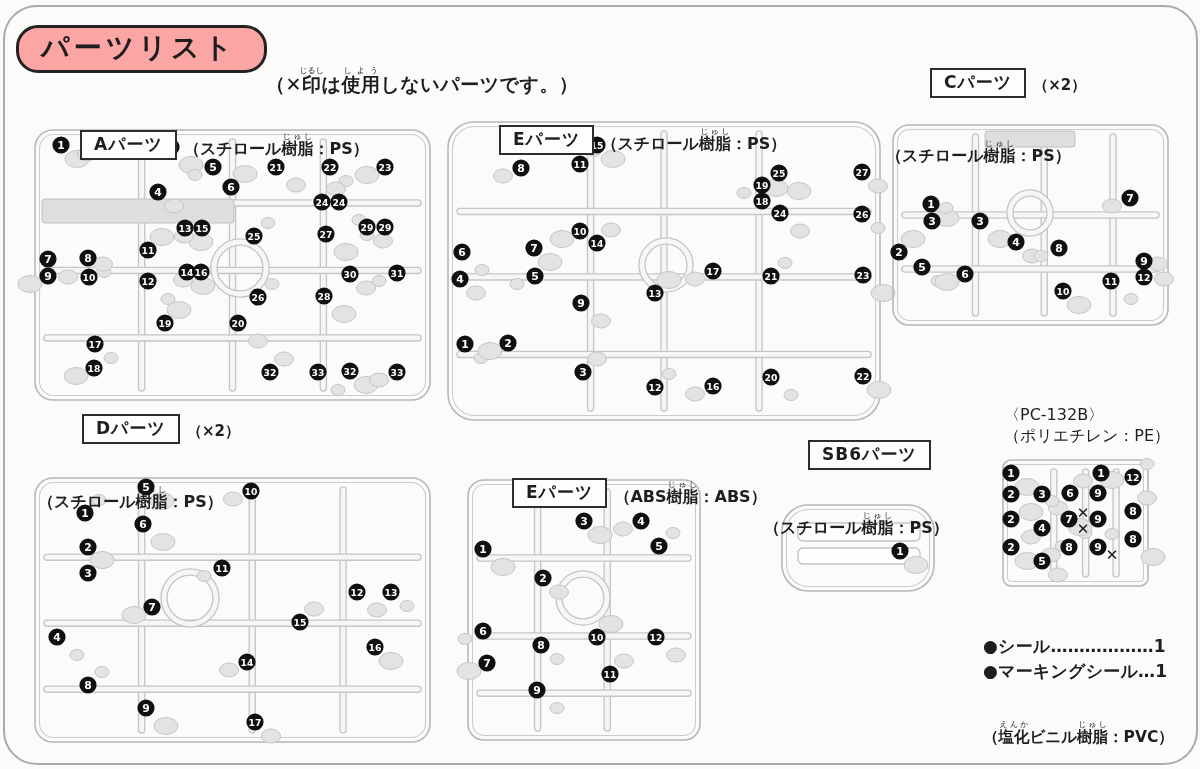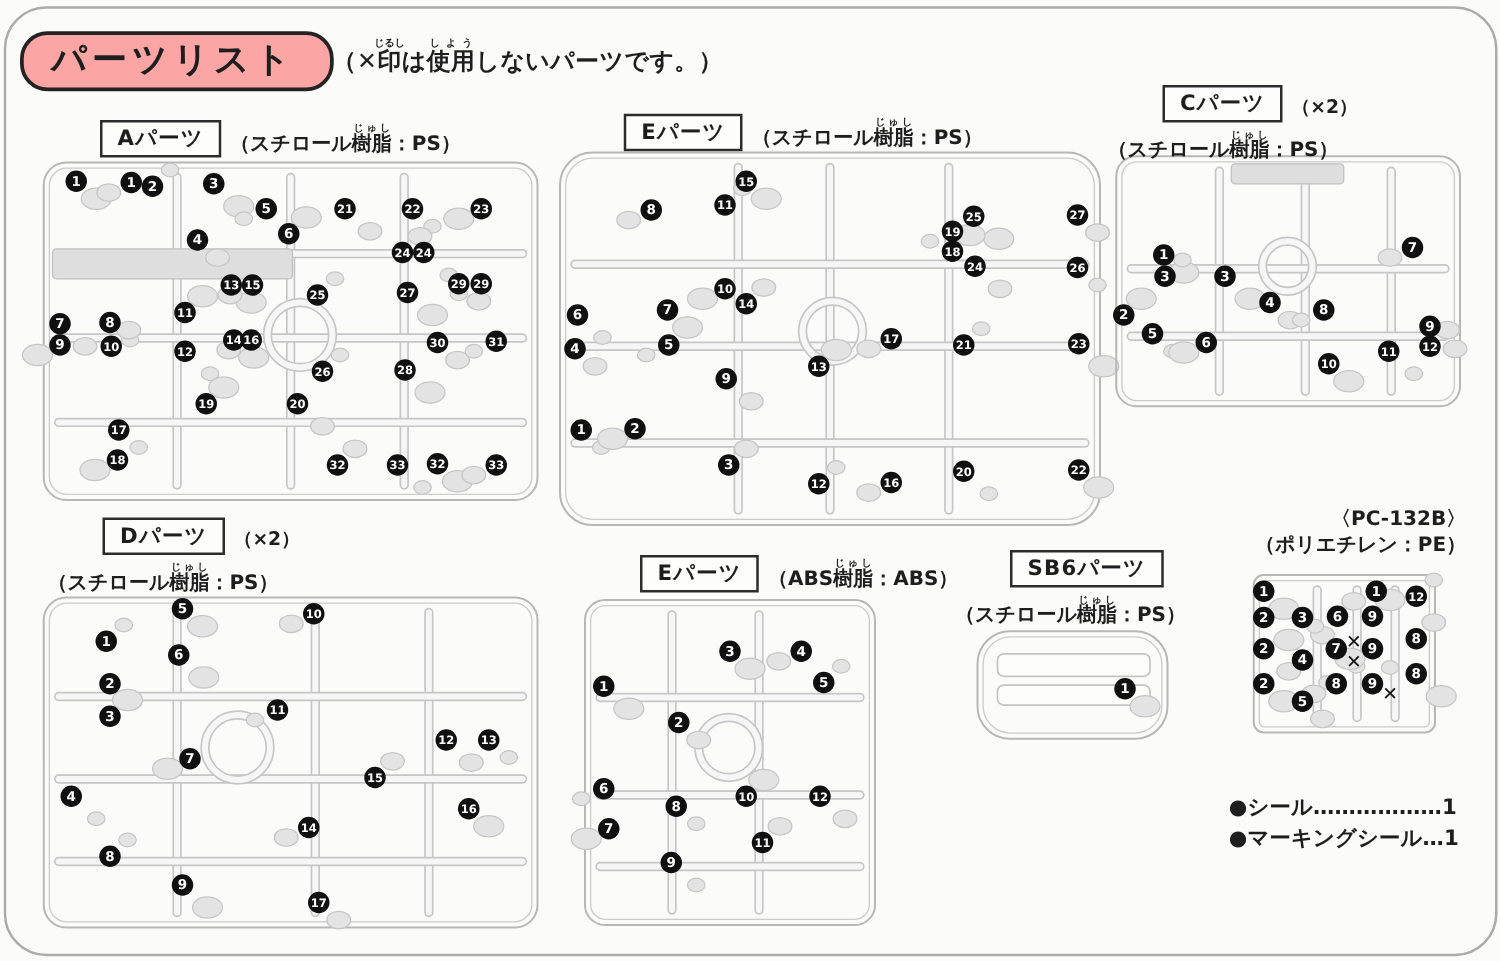--- a/index.html
+++ b/index.html
@@ -15,31 +15,31 @@
   .title-pill{
     position:absolute;left:16px;top:25px;
     border:3px solid #232323;border-radius:22px;
     padding:1px 28px 3px 22px;background:#fca5a5;
     font-size:28px;font-weight:bold;letter-spacing:4px;
   }
   .title-note{
     position:absolute;left:266px;top:30px;
     font-size:19px;font-weight:bold;letter-spacing:0.5px;
   }
-  ruby rt{font-size:8px;font-weight:bold;letter-spacing:0;}
+  ruby rt{font-size:8px;font-weight:normal;letter-spacing:0;margin-top:36px;}
   .sec{position:absolute;white-space:nowrap;}
   .sec-row{display:flex;align-items:flex-end;gap:7px;}
   .label-box{
     display:inline-block;border:2px solid #2c2c2c;background:#fdfdfc;
     padding:1px 12px 2px 12px;font-size:17px;font-weight:bold;letter-spacing:1px;margin-left:44px;
   }
   .material{font-size:16px;font-weight:bold;}
   .mult{font-size:15px;font-weight:bold;padding-bottom:3px;}
   .material.below{display:block;margin-top:5px;}
-  .pc-caption{font-size:16px;font-weight:bold;line-height:21px;text-align:right;}
+  .pc-caption{font-size:16px;font-weight:normal;line-height:21px;}
   .accessories{position:absolute;left:983px;top:634px;font-size:17px;font-weight:bold;}
   .accessories .acc-item{line-height:25px;letter-spacing:0.2px;}
   .accessories .acc-note{font-size:15.5px;line-height:23px;}
   svg text{font-family:"DejaVu Sans",sans-serif;}
   #sprue-canvas{position:absolute;left:0;top:0;}
 </style>
 </head>
 <body>
 
 <div class="page-border"></div>
@@ -579,13 +579,14 @@
 </div>
 
 <div class="sec pc-caption" style="left:1004px;top:404px;">
   <span>〈PC-132B〉</span><br>
   <span>（ポリエチレン：PE）</span>
 </div>
 
 <div class="accessories">
   <div class="acc-item">●シール………………1</div>
   <div class="acc-item">●マーキングシール…1</div>
+  <div class="acc-note">（<ruby>塩化<rt>えんか</rt></ruby>ビニル<ruby>樹脂<rt>じゅし</rt></ruby>：PVC）</div>
 </div>
 
 </body></html>

